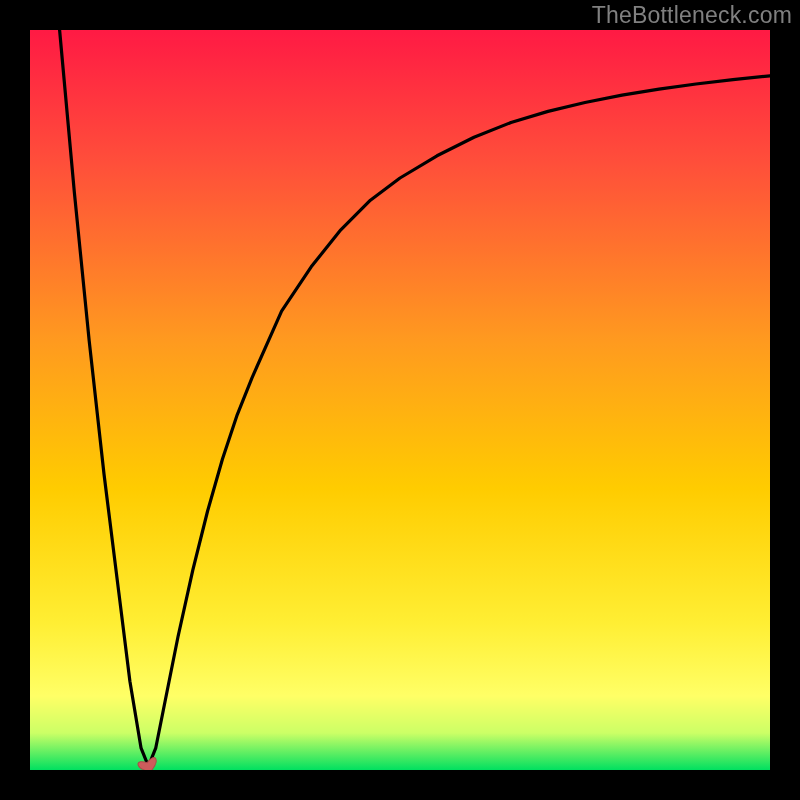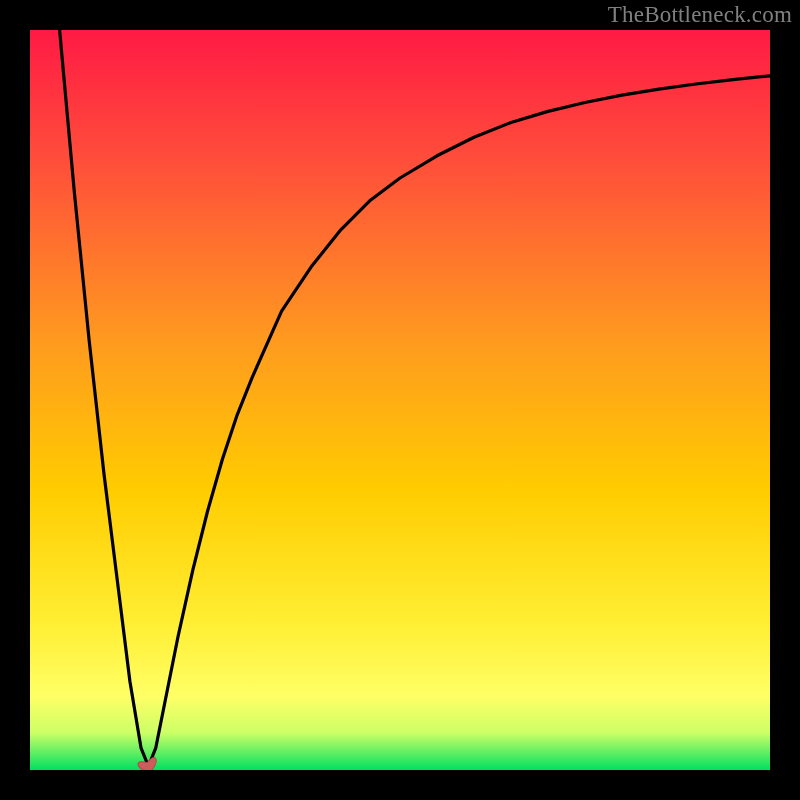--- a/index.html
+++ b/index.html
@@ -9,21 +9,20 @@
     height: 800px;
     background: #000;
     overflow: hidden;
     font-family: Arial, Helvetica, sans-serif;
   }
   .frame {
     position: relative;
     width: 800px;
     height: 636px;
     background: #000;
-    font-family: Liberation Serif, serif;
   }
   .watermark {
     position: absolute;
     top: 2px;
     right: 8px;
     color: #808080;
     font-size: 23px;
     font-weight: 400;
     letter-spacing: 0.2px;
     z-index: 10;

